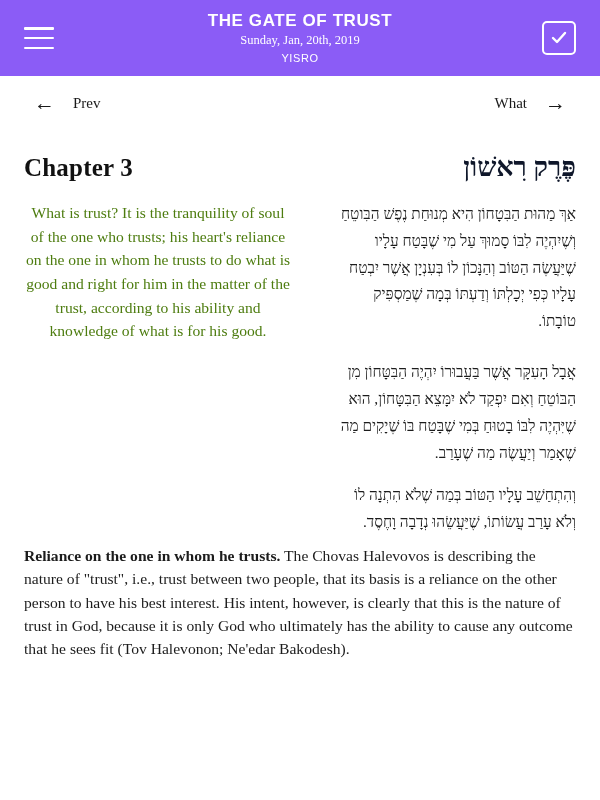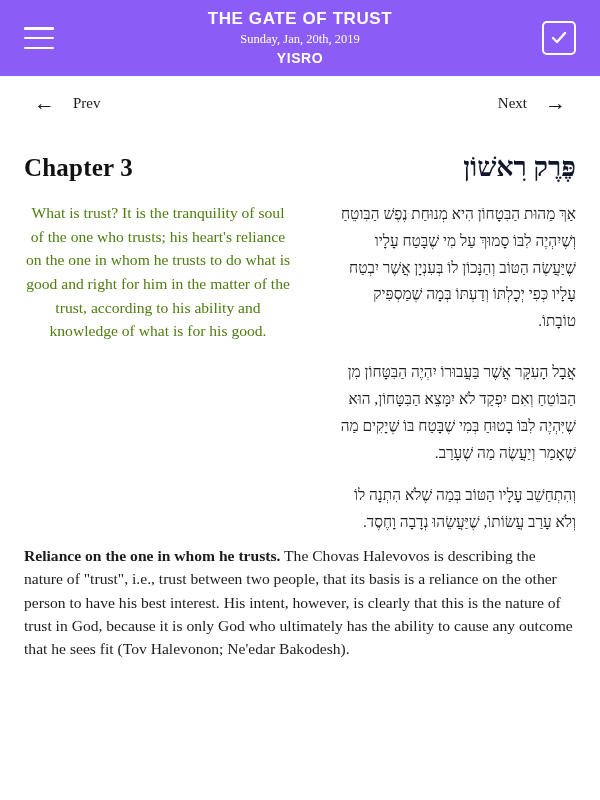--- a/index.html
+++ b/index.html
@@ -33,22 +33,22 @@
     font-size: 17px;
     letter-spacing: 0.6px;
   }
   .header-date {
     font-family: Liberation Serif, serif;
     font-size: 12.5px;
     margin-top: 2px;
   }
   .header-parsha {
     font-family: "Liberation Sans", sans-serif;
-    font-weight: bold;
-    font-size: 14px;
+    font-weight: normal;
+    font-size: 11px;
     letter-spacing: 0.6px;
     margin-top: 3px;
   }
   .menu-button {
     position: absolute;
     left: 24px;
     top: 50%;
     transform: translateY(-50%);
     width: 30px;
     height: 22px;
@@ -181,21 +181,21 @@
     </svg>
   </div>
 </div>
 
 <div class="navbar">
   <div class="nav-left">
     <span class="nav-arrow">←</span>
     <span class="nav-label">Prev</span>
   </div>
   <div class="nav-right">
-    <span class="nav-label">Next</span>
+    <span class="nav-label">What</span>
     <span class="nav-arrow">→</span>
   </div>
 </div>
 
 <div class="content">
 
   <div class="chapter-row">
     <div class="chapter-en">Chapter 3</div>
     <div class="chapter-he">פֶּרֶק רִאשׁוֹן</div>
   </div>

